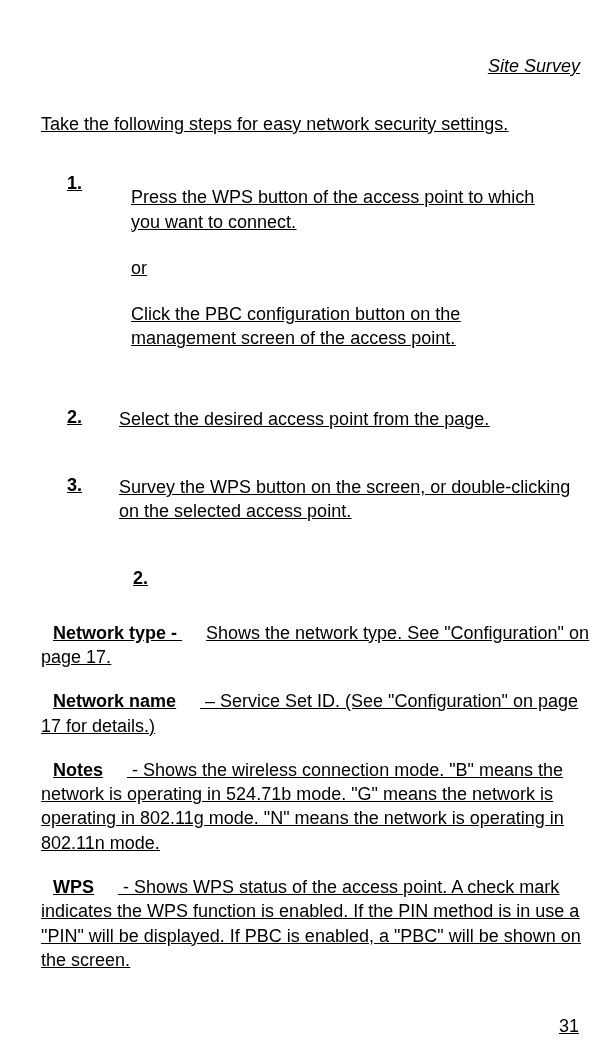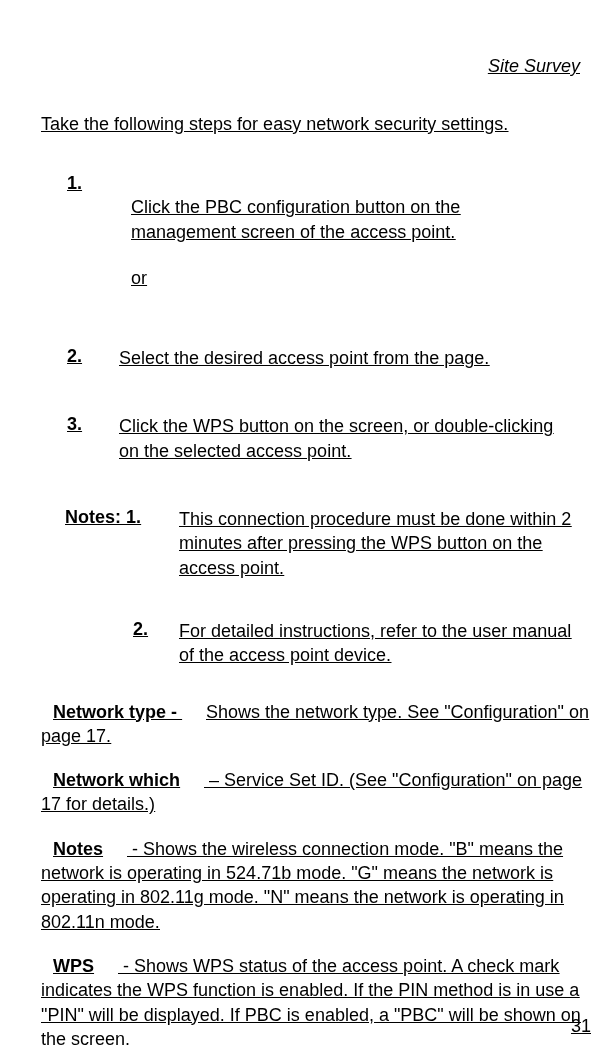--- a/index.html
+++ b/index.html
@@ -81,70 +81,66 @@
       font-size: 18px;
       line-height: 1.35;
       margin-bottom: 20px;
     }
     .def-label {
       font-weight: bold;
     }
     .page-number {
       position: absolute;
       bottom: 20px;
-      right: 16px;
+      right: 28px;
       font-size: 18px;
     }
   </style>
 </head>
 <body>
 
 <div class="header">
   <span>Site Survey</span>
 </div>
 
 <div class="intro">Take the following steps for easy network security settings.</div>
 
 <div class="step-list">
   <div class="step-item">
     <div class="step-number">1.</div>
     <div class="step-content">
+      <div>Press the WPS button of the access point to which you want to connect.</div>
+      <div class="step-subtext">or</div>
       <div class="step-subtext">Click the PBC configuration button on the management screen of the access point.</div>
-      <div class="step-subtext">or</div>
     </div>
   </div>
 
   <div class="step-item">
     <div class="step-number">2.</div>
     <div class="step-content">Select the desired access point from the page.</div>
   </div>
 
   <div class="step-item">
     <div class="step-number">3.</div>
-    <div class="step-content">Click the WPS button on the screen, or double-clicking on the selected access point.</div>
+    <div class="step-content">Survey the WPS button on the screen, or double-clicking on the selected access point.</div>
   </div>
 </div>
 
 <div class="notes-block">
-  <div class="notes-row">
-    <div class="notes-label">Notes: 1.</div>
-    <div class="notes-content">This connection procedure must be done within 2 minutes after pressing the WPS button on the access point.</div>
-  </div>
   <div class="notes-row-indent">
     <div class="notes-number">2.</div>
-    <div class="notes-content">For detailed instructions, refer to the user manual of the access point device.</div>
   </div>
 </div>
 
 <div class="definition">
   <span class="def-label">Network type - </span><span>Shows the network type. See  "Configuration" on page 17.</span>
 </div>
 
 <div class="definition">
-  <span class="def-label">Network which</span><span> – Service Set ID. (See  "Configuration" on page 17 for details.)</span>
+  <span class="def-label">Network name</span><span> – Service Set ID. (See  "Configuration" on page 17 for details.)</span>
 </div>
 
 <div class="definition">
   <span class="def-label">Notes</span><span> - Shows the wireless connection mode. "B" means the network is operating in 524.71b mode. "G" means the network is operating in 802.11g mode. "N" means the network is operating in 802.11n mode.</span>
 </div>
 
 <div class="definition">
   <span class="def-label">WPS</span><span> - Shows WPS status of the access point. A check mark indicates the WPS function is enabled. If the PIN method is in use a "PIN" will be displayed. If PBC is enabled, a "PBC" will be shown on the screen.</span>
 </div>
 

